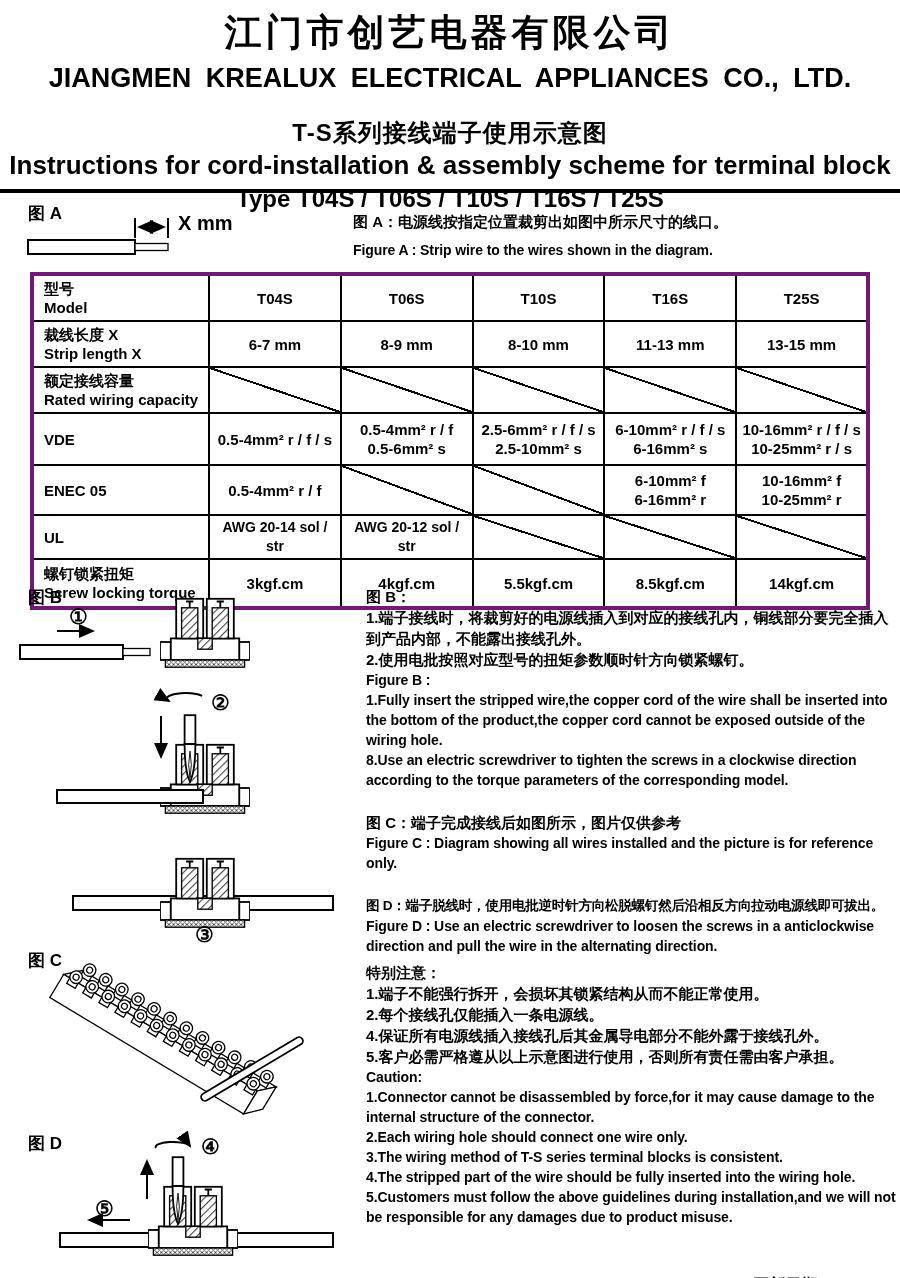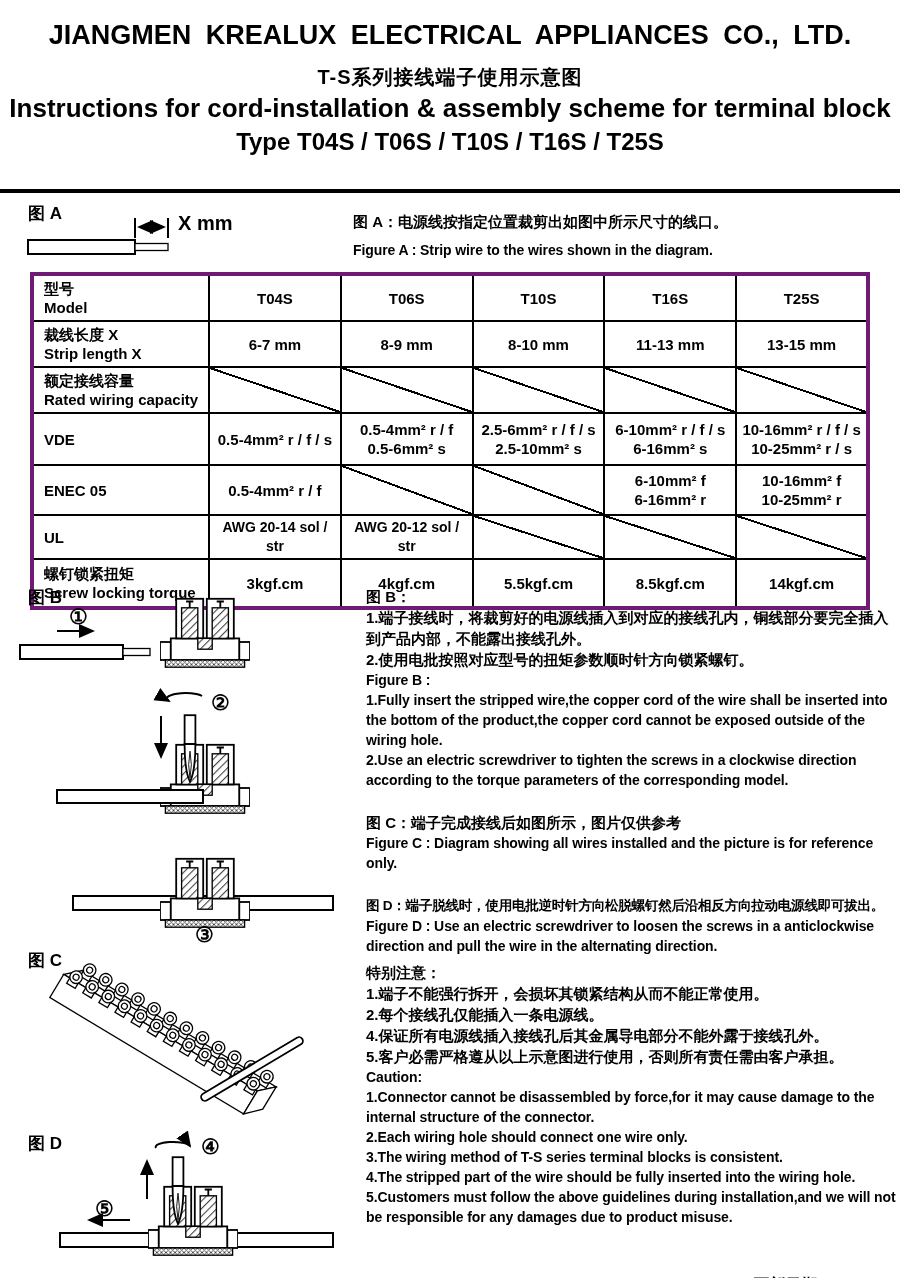--- a/index.html
+++ b/index.html
@@ -4,21 +4,21 @@
 <style>
   html,body{margin:0;padding:0;}
   body{
     width:900px;height:1278px;background:#fff;color:#000;
     font-family:"Liberation Sans", sans-serif;font-weight:bold;position:relative;overflow:hidden;
   }
   
   .header{position:absolute;top:12px;left:0;width:900px;text-align:center;line-height:1.15;}
   .h-cn{font-size:37px;letter-spacing:4px;}
   .h-en{font-size:27px;margin-top:8px;word-spacing:7px;}
-  .h-sub-cn{font-size:20px;margin-top:15px;letter-spacing:1px;}
+  .h-sub-cn{font-size:24px;margin-top:25px;letter-spacing:1px;}
   .h-sub-en{font-size:26px;margin-top:5px;}
   .h-type{font-size:24px;margin-top:4px;}
   .divider{position:absolute;top:189px;left:0;width:900px;border-top:4px solid #000;}
   
   .figa{position:absolute;left:20px;top:200px;width:322px;height:70px;}
   .figlabel{font-size:17px;}
   .figa .figlabel{position:absolute;left:8px;top:2px;}
   .xmm{position:absolute;left:158px;top:12px;font-size:20px;}
   .figa-cap{position:absolute;left:345px;top:203px;width:552px;}
   .figa-cap p{margin:8px;}
@@ -46,20 +46,21 @@
   .rt p{margin:0;padding-left:21px;}
   .tight{font-size:13.6px;white-space:nowrap;letter-spacing:-0.3px;} .gap22{margin-top:22px;} .gap6{margin-top:6px;}
   .update{position:absolute;right:6px;top:1276px;text-align:left;font-size:16px;line-height:18px;}
 </style>
 </head>
 <body>
 
 <div class="page">
 
   <div class="header">
+    <div class="h-cn">江门市创艺电器有限公司</div>
     <div class="h-en">JIANGMEN KREALUX ELECTRICAL APPLIANCES CO., LTD.</div>
     <div class="h-sub-cn">T-S系列接线端子使用示意图</div>
     <div class="h-sub-en">Instructions for cord-installation &amp; assembly scheme for terminal block</div>
     <div class="h-type">Type T04S / T06S / T10S / T16S / T25S</div>
   </div>
   <div class="divider"></div>
 
   <div class="figa">
     <span class="figlabel">图 A</span>
     <svg width="322" height="70" viewBox="0 0 322 70">
@@ -339,21 +340,21 @@
     <span class="stepnum" style="left:80px;top:612px;">⑤</span>
   </div>
 
   <div class="rt">
     <div>
       <p class="cnp">图 B：</p>
       <p class="cnp">1.端子接线时，将裁剪好的电源线插入到对应的接线孔内，铜线部分要完全插入到产品内部，不能露出接线孔外。</p>
       <p class="cnp">2.使用电批按照对应型号的扭矩参数顺时针方向锁紧螺钉。</p>
       <p class="enp">Figure B :</p>
       <p class="enp">1.Fully insert the stripped wire,the copper cord of the wire shall be inserted into the bottom of the product,the copper cord cannot be exposed outside of the wiring hole.</p>
-      <p class="enp">2.Use an electric screwdriver to tighten the screws in a clockwise direction according to the torque parameters of the corresponding model.</p>
+      <p class="enp">8.Use an electric screwdriver to tighten the screws in a clockwise direction according to the torque parameters of the corresponding model.</p>
     </div>
     <div class="gap22">
       <p class="cnp">图 C：端子完成接线后如图所示，图片仅供参考</p>
       <p class="enp">Figure C : Diagram showing all wires installed and the picture is for reference only.</p>
     </div>
     <div class="gap22">
       <p class="cnp tight">图 D：端子脱线时，使用电批逆时针方向松脱螺钉然后沿相反方向拉动电源线即可拔出。</p>
       <p class="enp">Figure D : Use an electric screwdriver to loosen the screws in a anticlockwise direction and pull the wire in the alternating direction.</p>
     </div>
     <div class="gap6">

